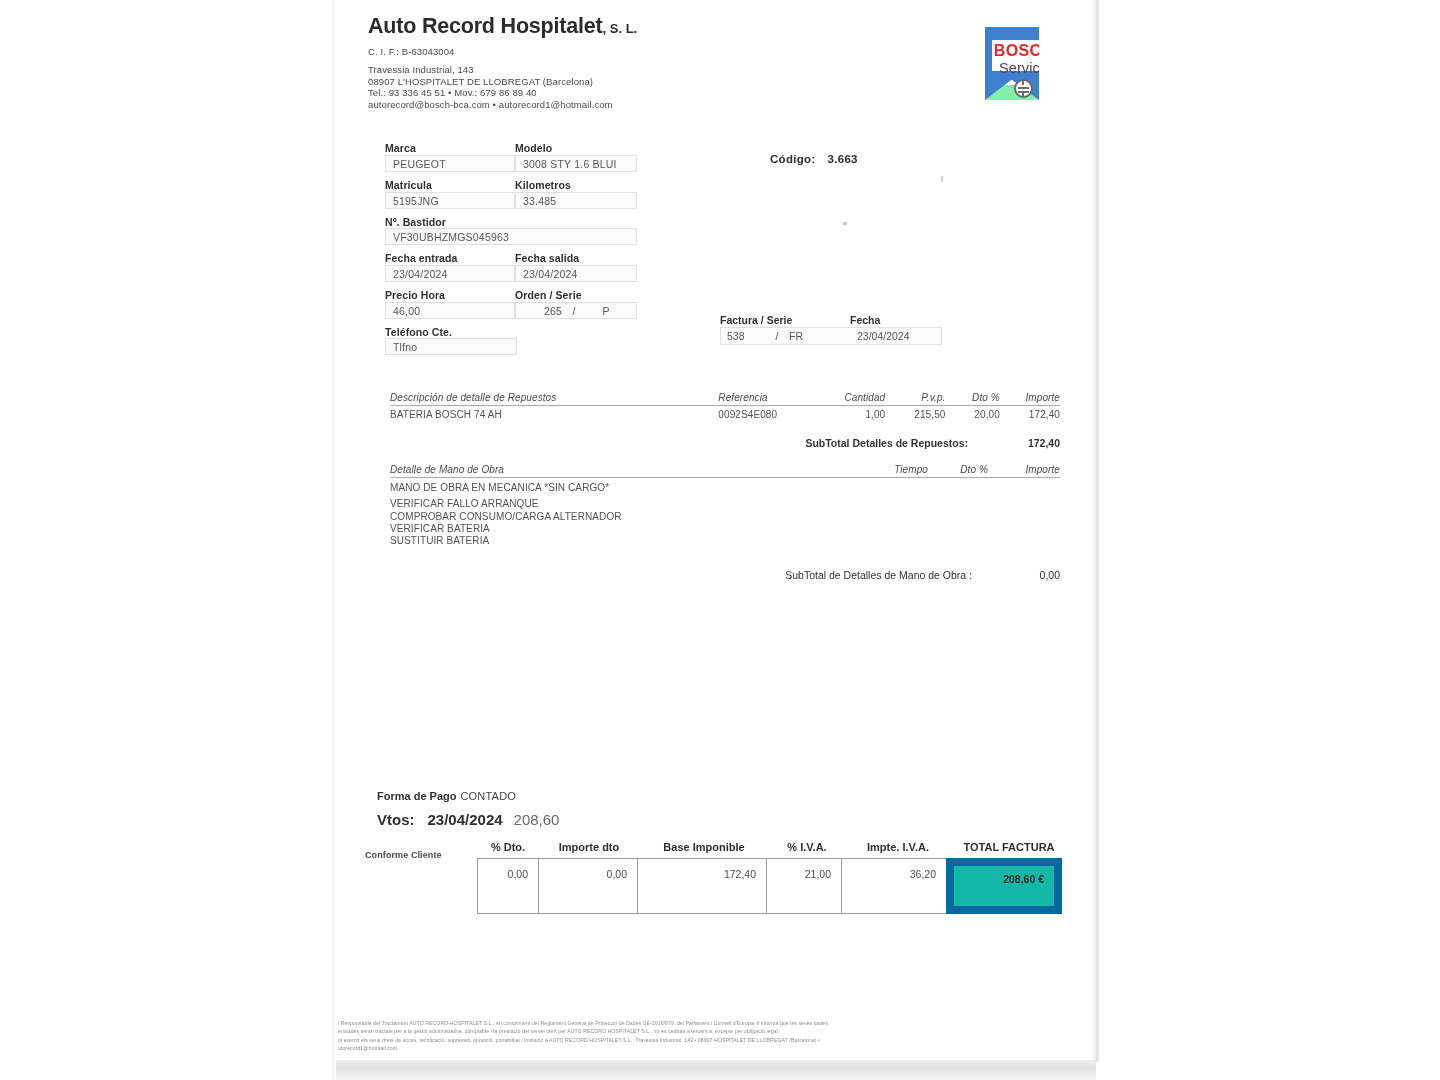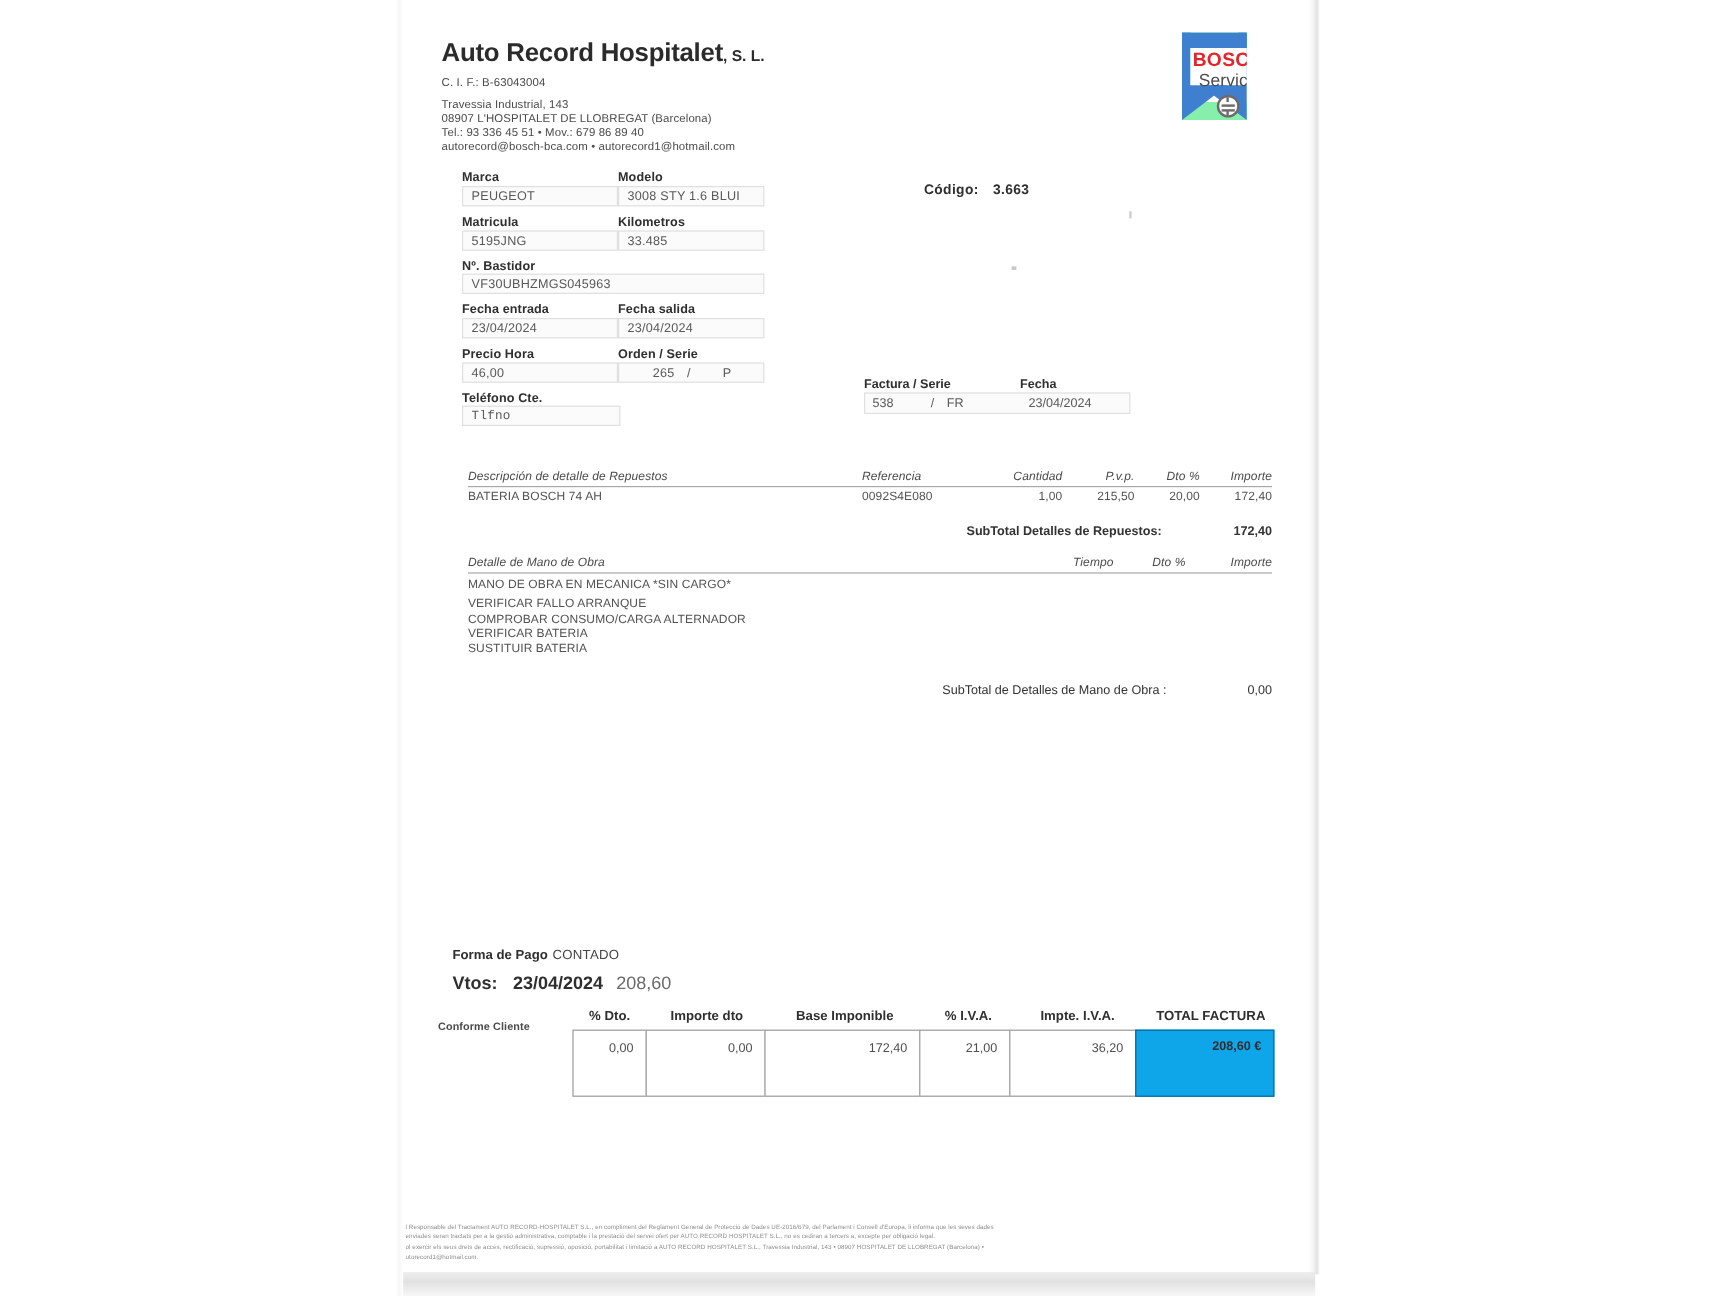--- a/index.html
+++ b/index.html
@@ -26,21 +26,21 @@
     position:absolute; left:336px; top:1060px; width:760px; height:20px;
     background:linear-gradient(to bottom,#e9e9e9 0%,#d7d7d7 40%,#f4f4f4 100%);
     opacity:.75;
   }
   #left-edge {
     position:absolute; left:330px; top:0; width:6px; height:1080px;
     background:linear-gradient(to left,#ffffff 0%,#f6f6f6 60%,#ffffff 100%);
   }
 
   
-  #company-block { position:absolute; left:368px; top:14px; width:560px;margin-top:18px; }
+  #company-block { position:absolute; left:368px; top:14px; width:560px; }
   #company-name {
     font-size:21.5px; font-weight:bold; color:#2b2b2b; letter-spacing:-.2px;
     white-space:nowrap;
   }
   #company-name .suffix { font-size:13px; font-weight:bold; letter-spacing:0; }
   #company-cif { font-size:9.5px; color:#4a4a4a; margin-top:7px; letter-spacing:.1px; }
   .company-addr { font-size:9.5px; color:#4a4a4a; line-height:11.6px; letter-spacing:.1px; }
   #company-addr-block { margin-top:7px; }
 
   
@@ -94,21 +94,21 @@
   }
   .row2 { display:flex; }
   .row2 > div { }
   .lblrow { display:flex; margin-bottom:1px; }
   .gap { height:7px; }
 
   #vehicle .c1 { width:130px; }
   #vehicle .c2 { width:122px; }
 
   #bastidor-box { width:252px; }
-  #tel-box { width:132px;font-family:Liberation Mono, monospace; }
+  #tel-box { width:132px; }
 
   
   #codigo {
     position:absolute; left:770px; top:153px;
     font-size:11.5px; font-weight:bold; color:#2f2f2f; letter-spacing:.3px;
   }
   #codigo .val { margin-left:12px; }
   #speck1 { position:absolute; left:941px; top:176px; width:2px; height:6px; background:#cfcfcf; }
   #speck2 { position:absolute; left:843px; top:222px; width:4px; height:3px; background:#c9c9c9; }
 
@@ -175,22 +175,22 @@
   #totals-head { display:flex; font-size:11px; font-weight:bold; color:#2f2f2f; }
   #totals-head div { text-align:center; }
   #totals-row { display:flex; margin-top:5px; }
   #totals-row div {
     border:1px solid #9a9a9a; height:56px;
     font-size:10.5px; color:#4f4f4f; text-align:right;
     padding:9px 10px 0 0; margin-left:-1px; background:#fff;
   }
   #totals-row div:first-child { margin-left:0; }
   #totals-row .total-cell {
-    background:#0ea5e9; font-weight:bold; color:#2d2d2d;
-    border:1px solid #0369a1; height:56px; padding-top:7px;
+    background:#14b8a6; font-weight:bold; color:#2d2d2d;
+    border:8px solid #0369a1; height:56px; padding-top:7px;
   }
   .w-dto { width:62px; }
   .w-impdto { width:100px; }
   .w-base { width:130px; }
   .w-iva { width:76px; }
   .w-impiva { width:106px; }
   .w-total { width:116px; }
 
   
   #footer { position:absolute; left:338px; top:1019px; width:752px; }

